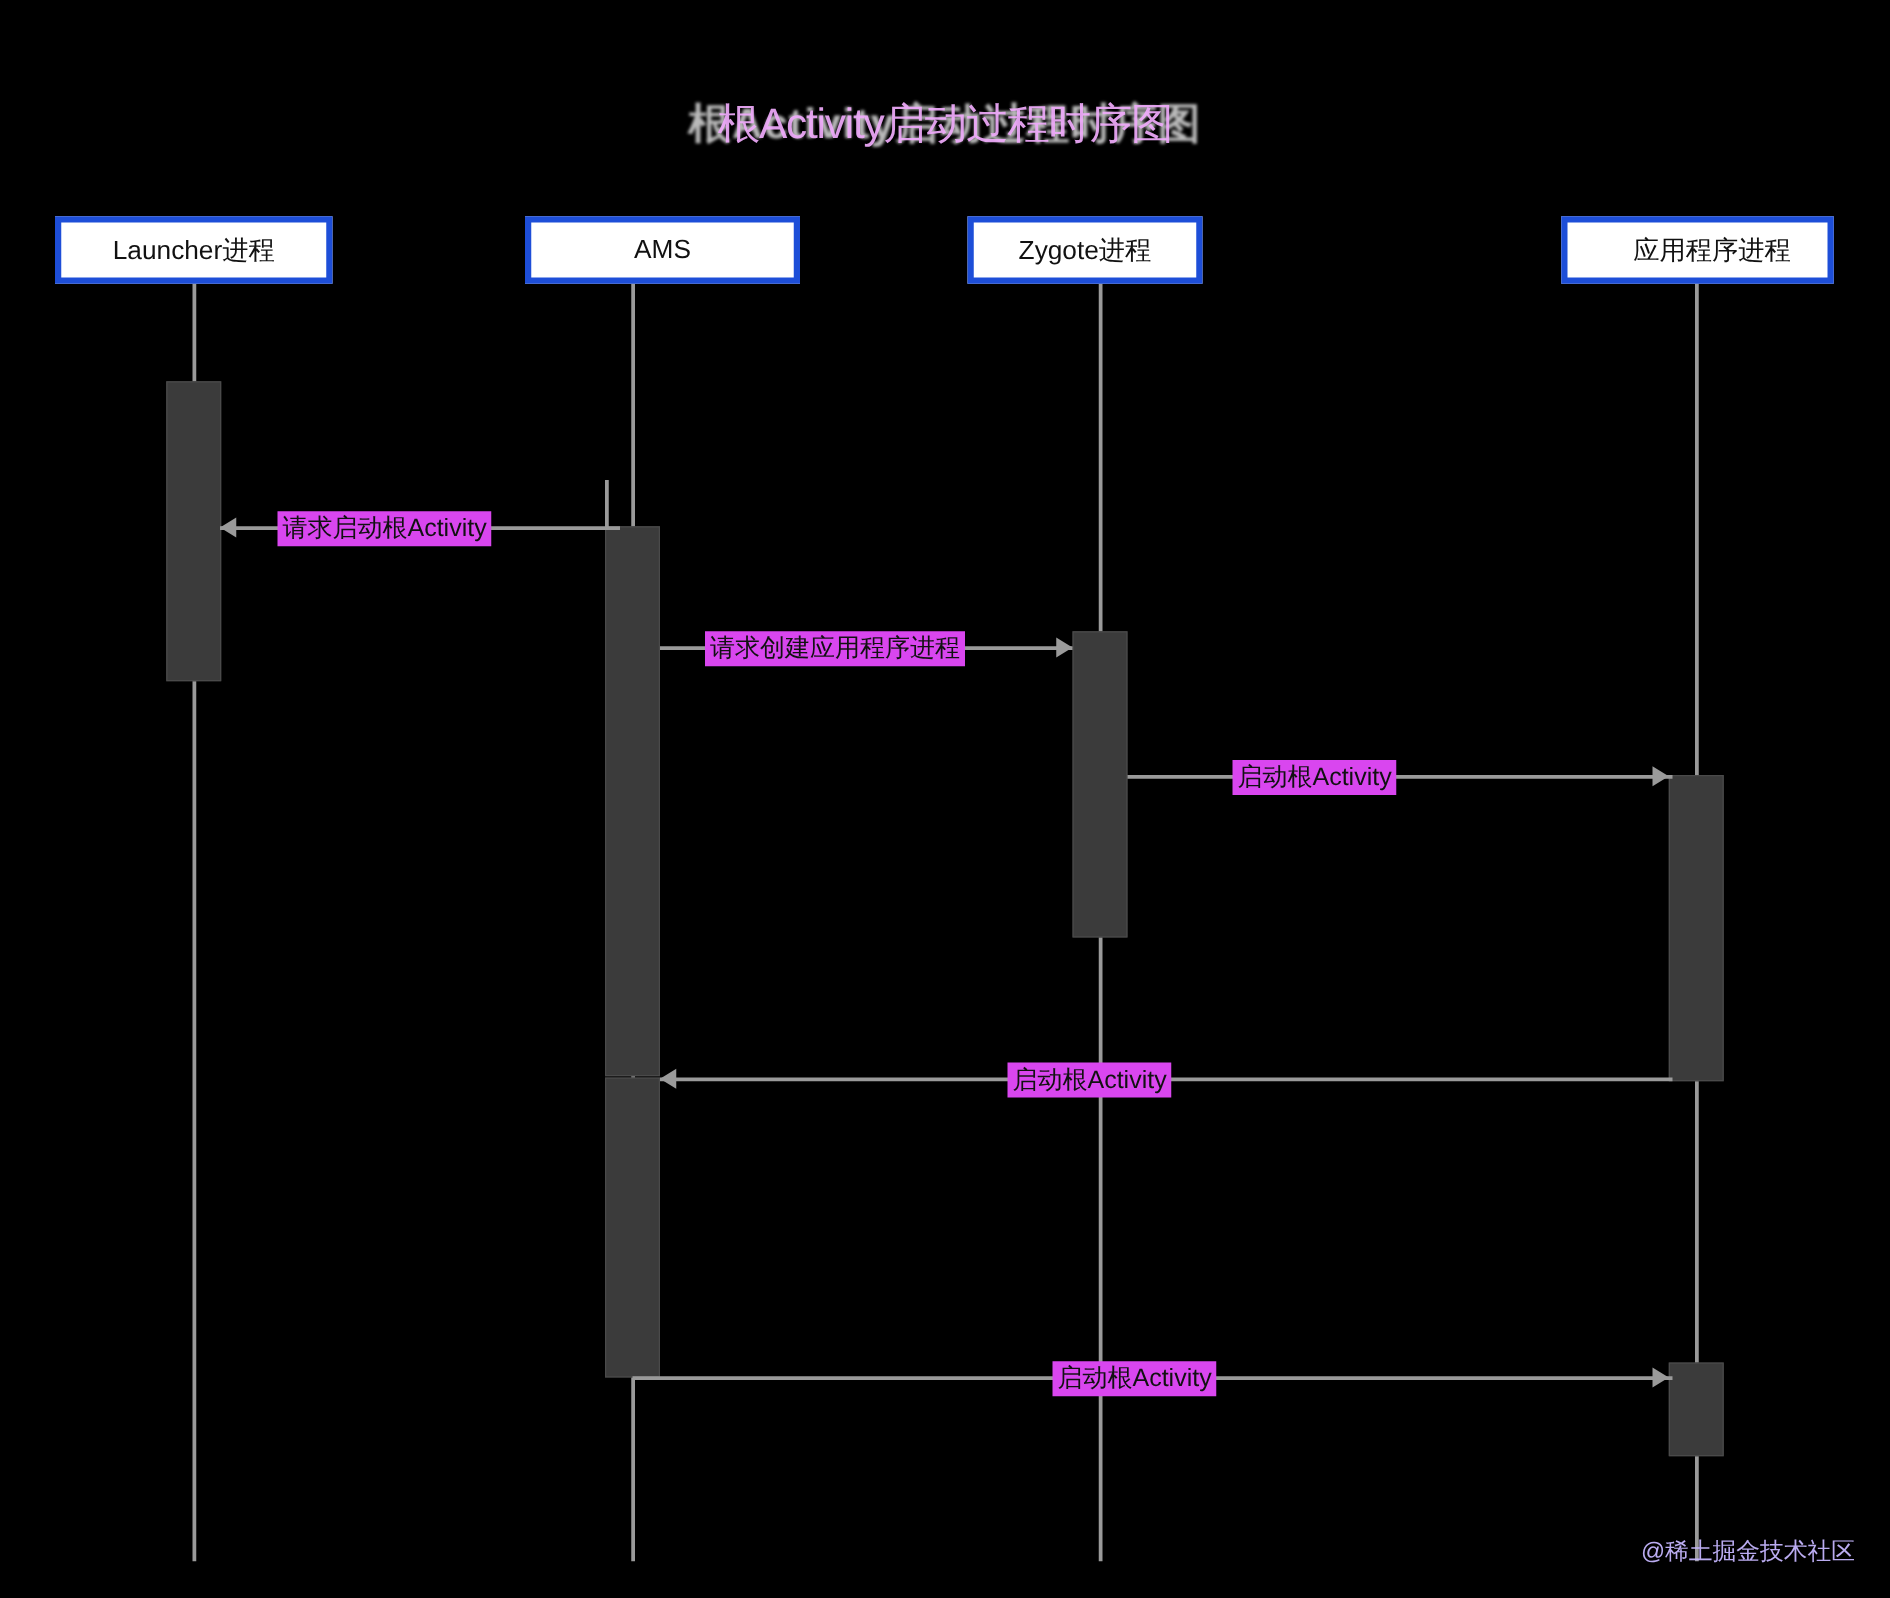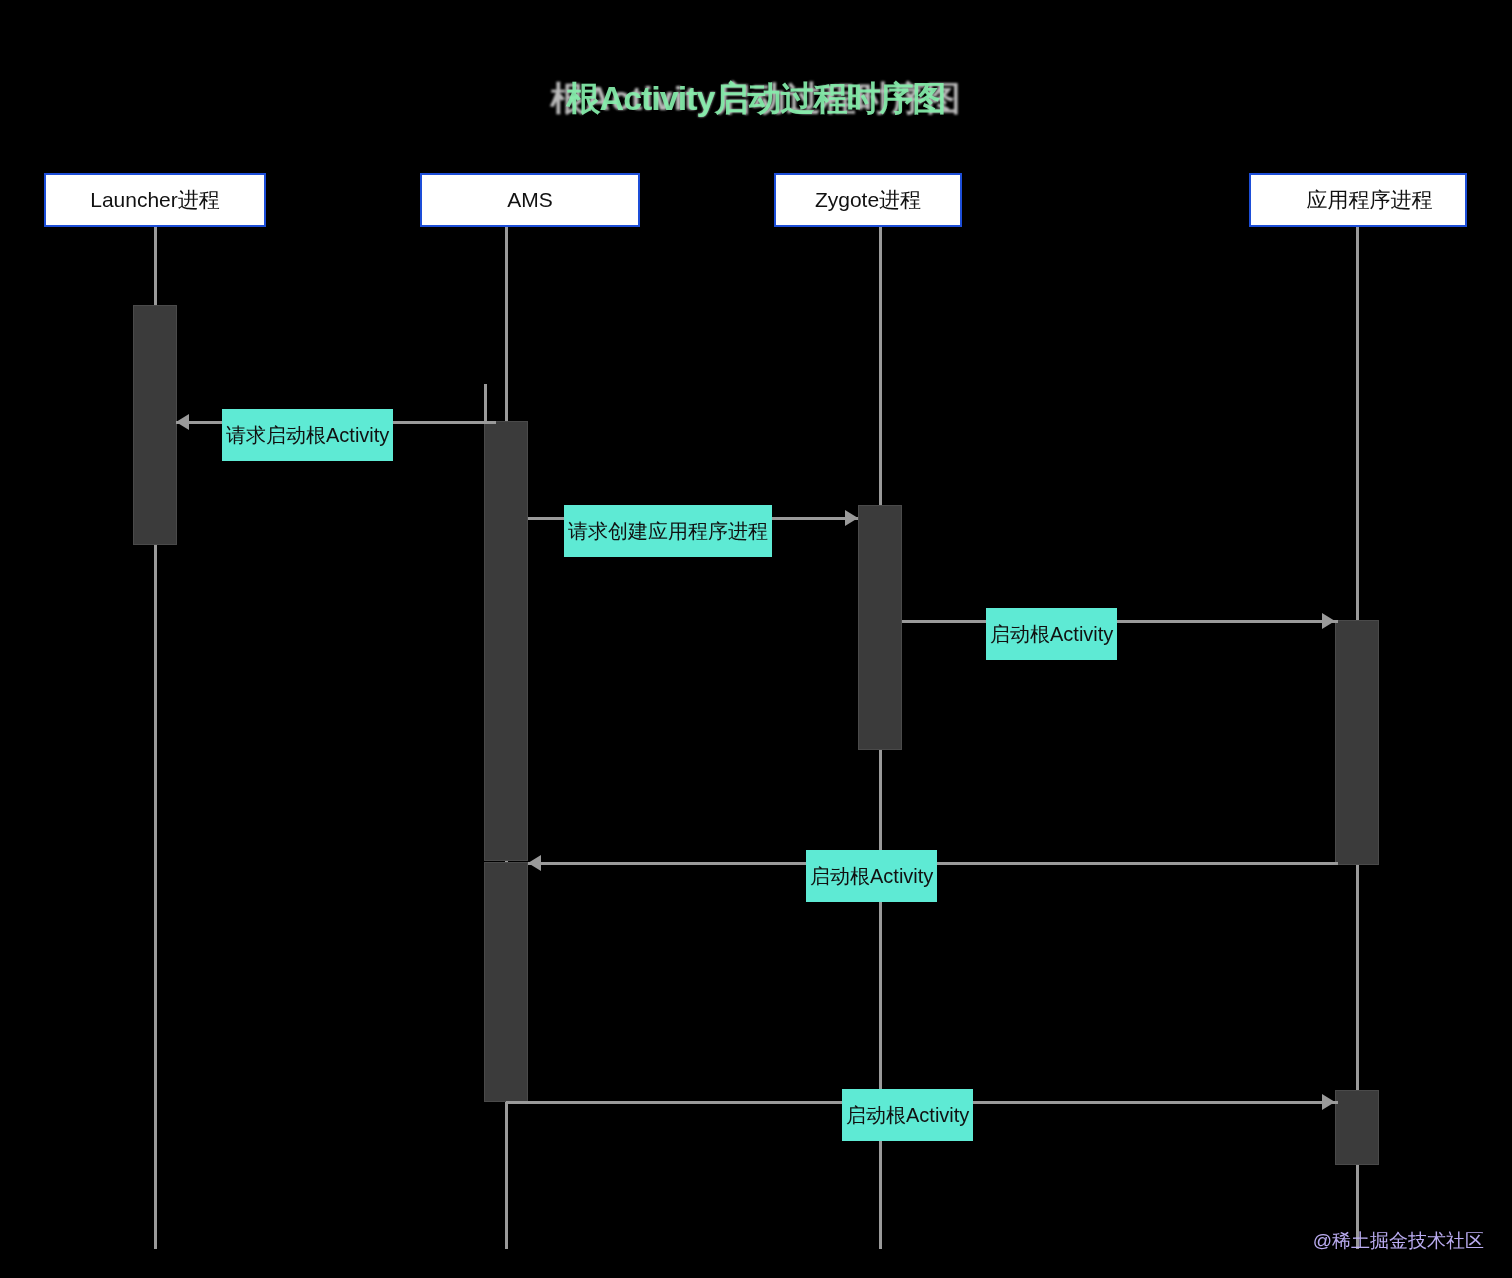--- a/index.html
+++ b/index.html
@@ -16,23 +16,23 @@
     height: 1278px;
     background: #000000;
     overflow: hidden;
   }
   .title {
     position: absolute;
     left: 0;
     top: 76px;
     width: 1512px;
     text-align: center;
-    color: #86efac;
+    color: #f0abfc;
     font-size: 34px;
-    font-weight: bold;
+    font-weight: normal;
     letter-spacing: -1px;
     opacity: 0.92;
     white-space: nowrap;
   }
   .title-blur {
     position: absolute;
     left: 0;
     top: 76px;
     width: 1512px;
     text-align: center;
@@ -40,21 +40,21 @@
     font-size: 34px;
     font-weight: bold;
     letter-spacing: 1px;
     filter: blur(1.2px);
     opacity: 0.8;
     white-space: nowrap;
   }
   .actor-box {
     position: absolute;
     background: #ffffff;
-    border: 2px solid #1d4ed8;
+    border: 5px solid #1d4ed8;
     color: #111111;
     font-size: 21px;
     display: flex;
     align-items: center;
     justify-content: center;
     box-sizing: border-box;
     height: 54px;
     top: 173px;
   }
   .lifeline {
@@ -74,25 +74,25 @@
     height: 3px;
     background: #9a9a9a;
   }
   .msg-vline {
     position: absolute;
     width: 3px;
     background: #9a9a9a;
   }
   .msg-label {
     position: absolute;
-    background: #5eead4;
+    background: #d946ef;
     color: #111111;
     font-size: 20px;
     line-height: 26px;
-    padding: 13px 4px;
+    padding: 1px 4px;
     white-space: nowrap;
     box-sizing: border-box;
   }
   .arrow {
     position: absolute;
     width: 0;
     height: 0;
     border-top: 8px solid transparent;
     border-bottom: 8px solid transparent;
   }

